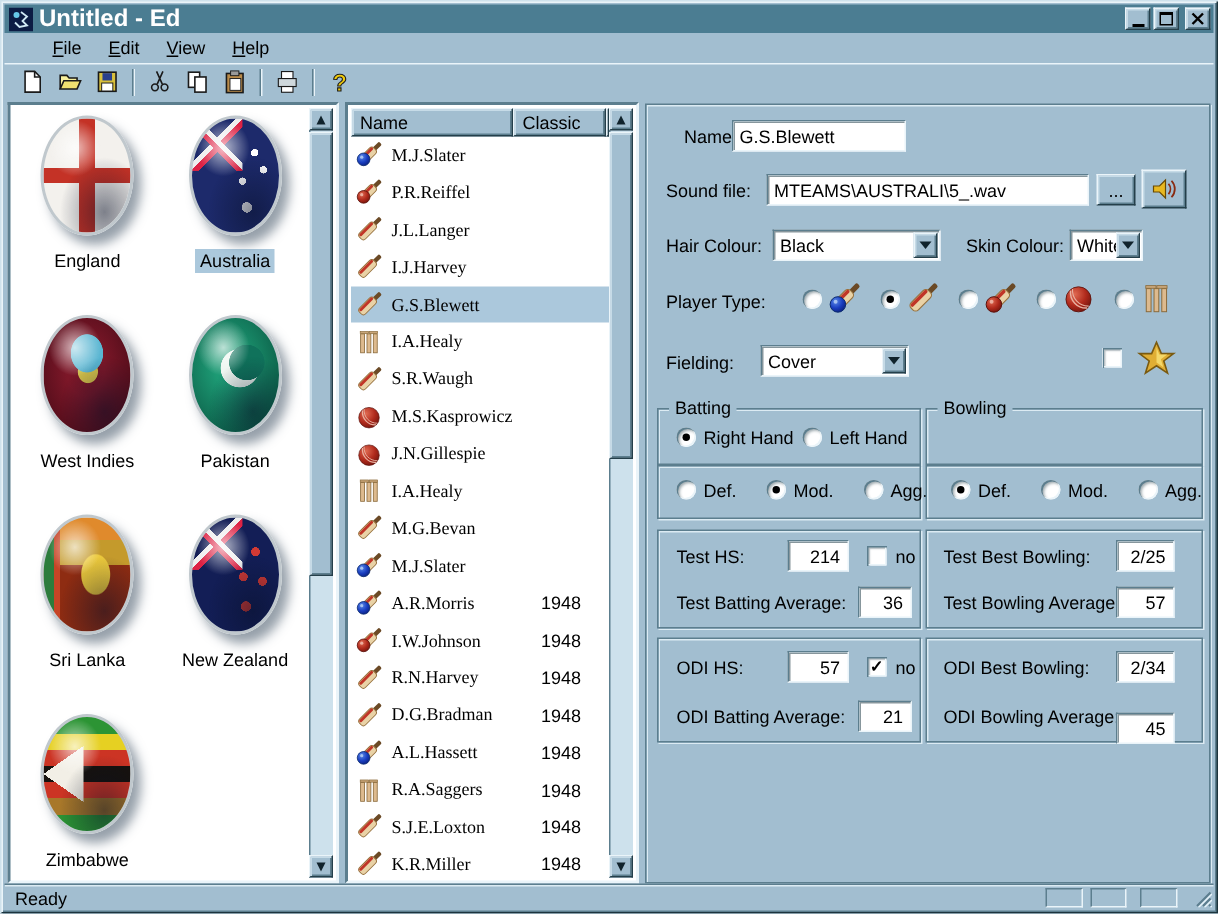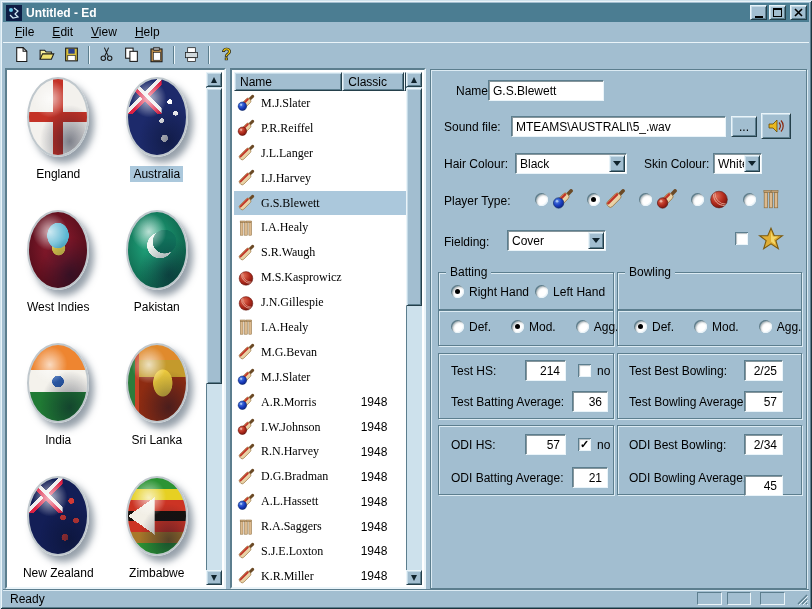--- a/index.html
+++ b/index.html
@@ -7,29 +7,29 @@
     --title:#4b7d92; --sel:#abc8dc; --track:#cde1ec;
   }
   *{box-sizing:border-box;margin:0;padding:0;font-family:"Liberation Sans",sans-serif;}
   body{background:#fff;}
   .window{position:relative;width:812px;height:609px;background:var(--face);
     box-shadow:inset 1px 1px 0 #cfe2ec,inset -1px -1px 0 #1c343d,inset 2px 2px 0 var(--lighter),inset -2px -2px 0 var(--dark);
     overflow:hidden;font-size:12px;color:#000;}
   .titlebar{position:absolute;left:3px;top:3px;width:806px;height:19px;background:var(--title);
     display:flex;align-items:center;padding:0 2px;}
   .appicon{width:16px;height:16px;margin-left:1px;display:block;}
-  .title{color:#fff;font-weight:bold;font-size:12px;margin-left:4px;flex:1;white-space:nowrap;}
+  .title{color:#fff;font-weight:bold;font-size:16px;margin-left:4px;flex:1;white-space:nowrap;}
   .cap-btn{width:17px;height:15px;background:var(--face);margin-left:2px;display:flex;align-items:center;justify-content:center;
     border:1px solid;border-color:var(--lighter) var(--ddark) var(--ddark) var(--lighter);
     box-shadow:inset 1px 1px 0 #c6dbe7,inset -1px -1px 0 var(--dark);}
   .cap-btn.close{margin-left:4px;}
   .g-min{width:8px;height:2px;background:#000;margin-top:8px;}
   .g-max{width:9px;height:9px;border:1px solid #000;border-top-width:2px;background:transparent;}
 
-  .menubar{position:absolute;left:3px;top:23px;width:806px;height:19px;display:flex;align-items:center;padding-left:3px;}
+  .menubar{position:absolute;left:3px;top:23px;width:806px;height:19px;display:flex;align-items:center;padding-left:23px;}
   .menu-item{display:inline-block;padding:1px 9px 2px 9px;cursor:default;}
   .menu-item::first-letter{text-decoration:underline;}
 
   .toolbar{position:absolute;left:3px;top:42px;width:806px;height:24px;display:flex;align-items:center;padding-left:6px;
     border-top:1px solid var(--lighter);}
   .titem{width:25px;height:22px;display:flex;align-items:center;justify-content:center;}
   .titem svg{width:17px;height:17px;}
   .titem.sep{width:2px;height:18px;margin:0 4px;border-left:1px solid var(--dark);border-right:1px solid var(--lighter);}
   .titem.dis svg *{fill:#93aebc !important;stroke:#6b8a9a !important;}
   .field,.combo{position:absolute;height:21px;background:#fff;padding:3px 4px;
@@ -322,24 +322,20 @@
         <div class="tcell">
           <div class="ball flag-westindies"></div>
           <span class="tlabel">West Indies</span>
         </div>
 
         <div class="tcell">
           <div class="ball flag-pakistan"></div>
           <span class="tlabel">Pakistan</span>
         </div>
 
-        <div class="tcell">
-          <div class="ball flag-india"></div>
-          <span class="tlabel">India</span>
-        </div>
 
         <div class="tcell">
           <div class="ball flag-srilanka"></div>
           <span class="tlabel">Sri Lanka</span>
         </div>
 
         <div class="tcell">
           <div class="ball flag-newzealand"></div>
           <span class="tlabel">New Zealand</span>
         </div>

